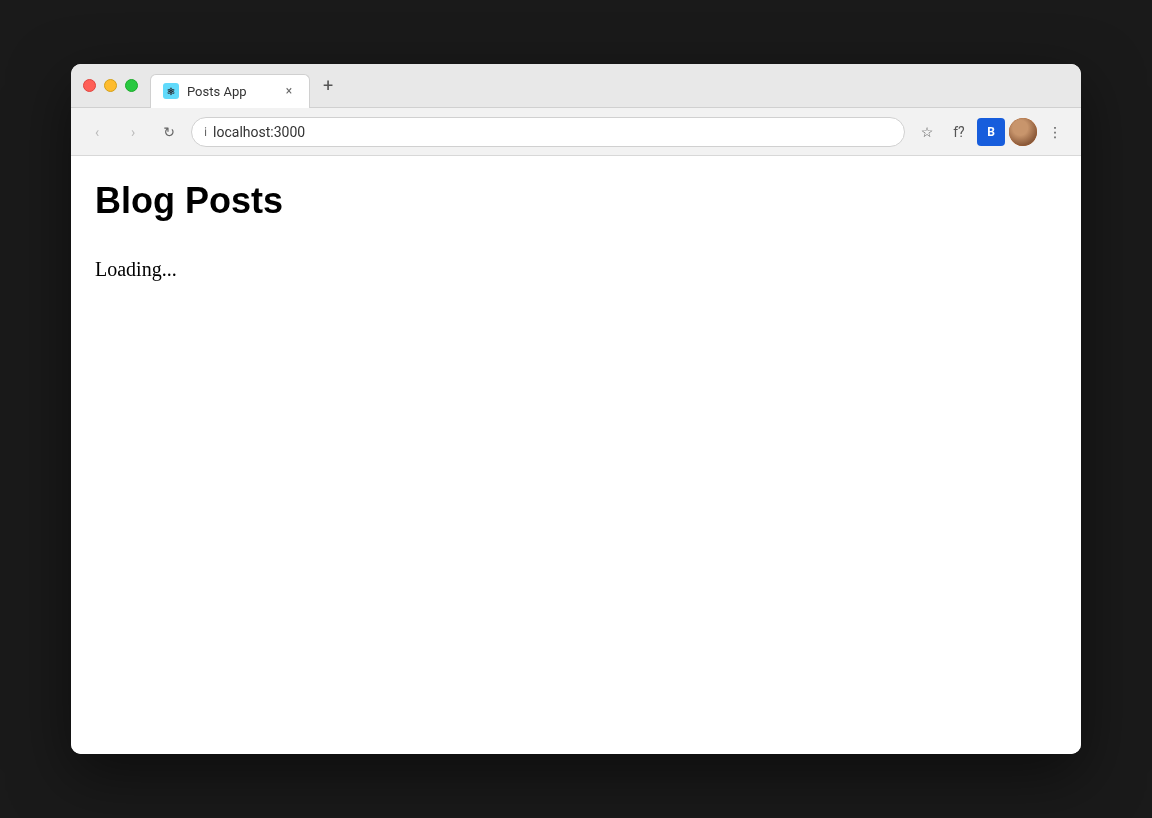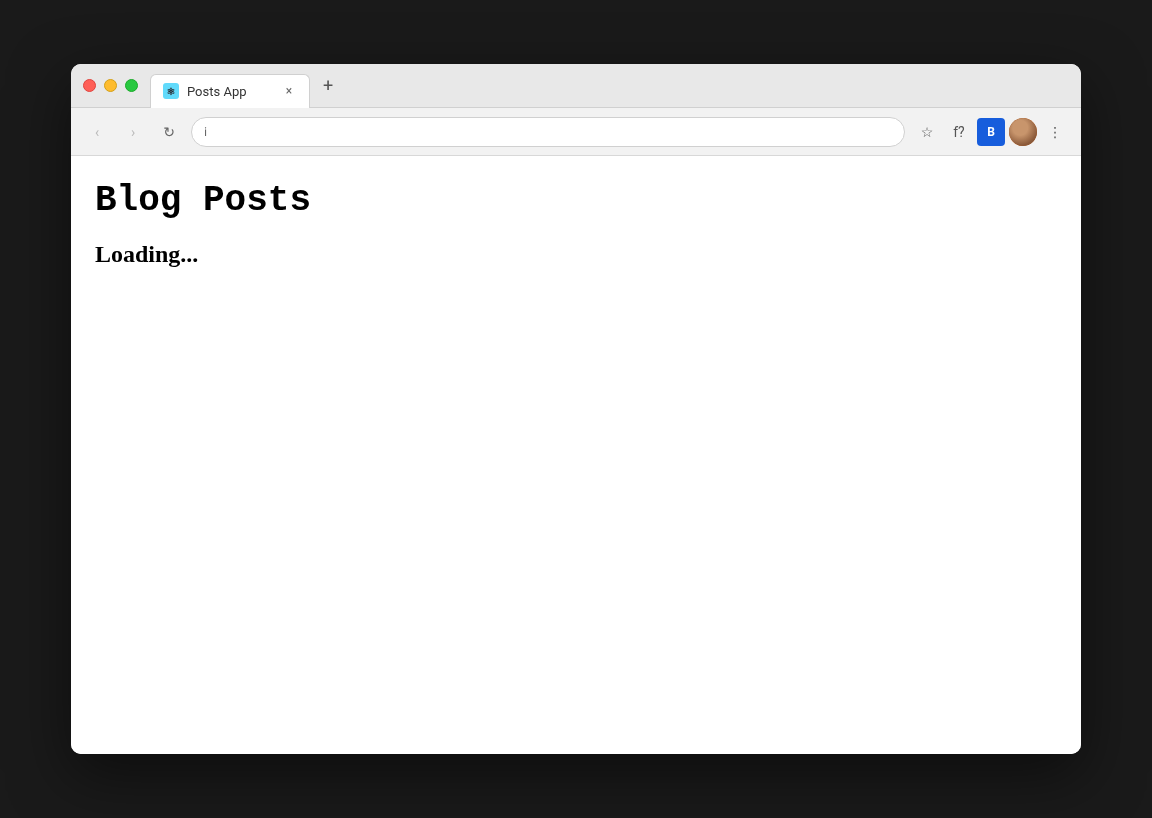--- a/index.html
+++ b/index.html
@@ -247,27 +247,27 @@
       flex: 1;
       background: #ffffff;
       padding: 24px 24px;
       overflow-y: auto;
     }
 
     .page-heading {
       font-size: 36px;
       font-weight: 900;
       color: #000000;
-      font-family: Liberation Mono, monospace;
-      margin-bottom: 20px;
+      font-family: Liberation Sans, sans-serif;
+      margin-bottom: 36px;
     }
 
     .loading-text {
-      font-size: 24px;
-      font-weight: 700;
+      font-size: 20px;
+      font-weight: 400;
       color: #000000;
       font-family: Georgia, 'Times New Roman', serif;
     }
   </style>
 </head>
 <body>
 
 <div class="browser-window">
 
   <div class="title-bar">
@@ -287,20 +287,21 @@
     </div>
   </div>
 
   <div class="address-bar">
     <div class="nav-button disabled">‹</div>
     <div class="nav-button disabled">›</div>
     <div class="nav-button">↻</div>
 
     <div class="url-bar">
       <span class="url-lock-icon">ℹ</span>
+      <span class="url-text">localhost:3000</span>
     </div>
 
     <div class="browser-actions">
       <div class="browser-action-btn">☆</div>
       <div class="browser-action-btn">f?</div>
       <div class="bitwarden-icon">B</div>
       <div class="avatar-icon">
         <div class="avatar-inner"></div>
       </div>
       <div class="browser-action-btn">⋮</div>

